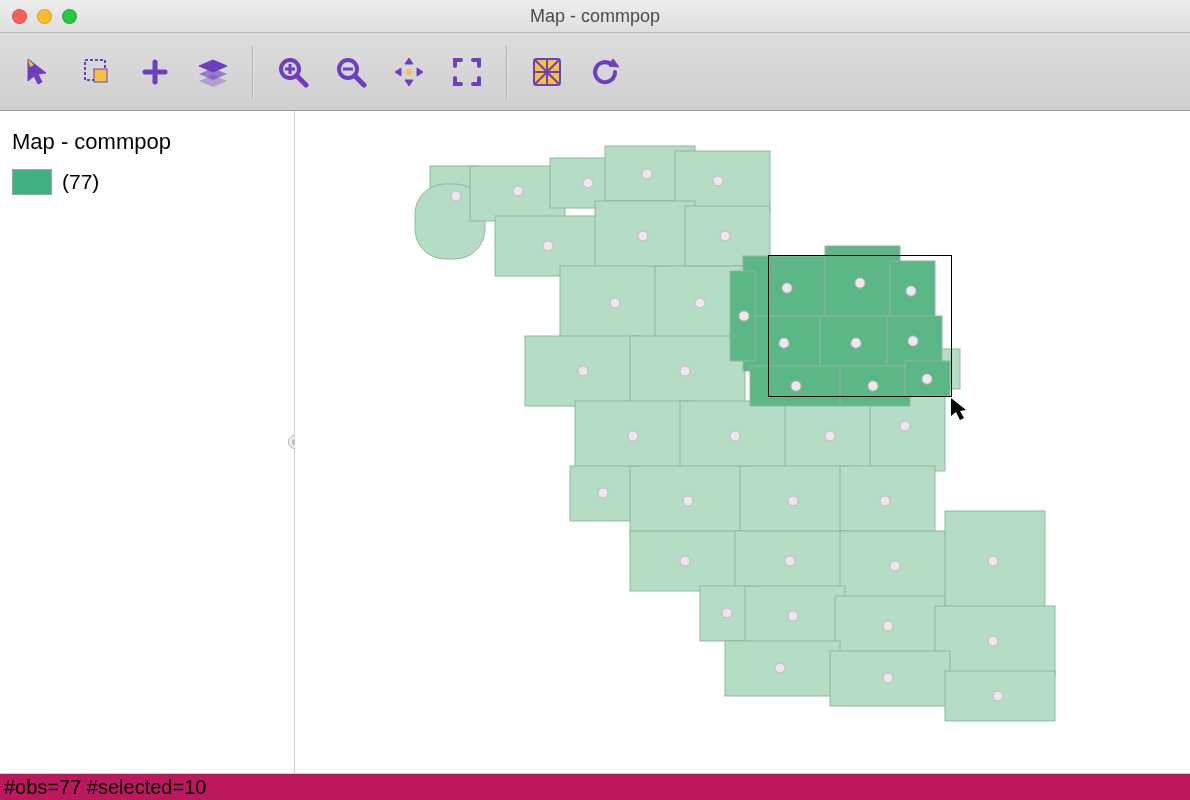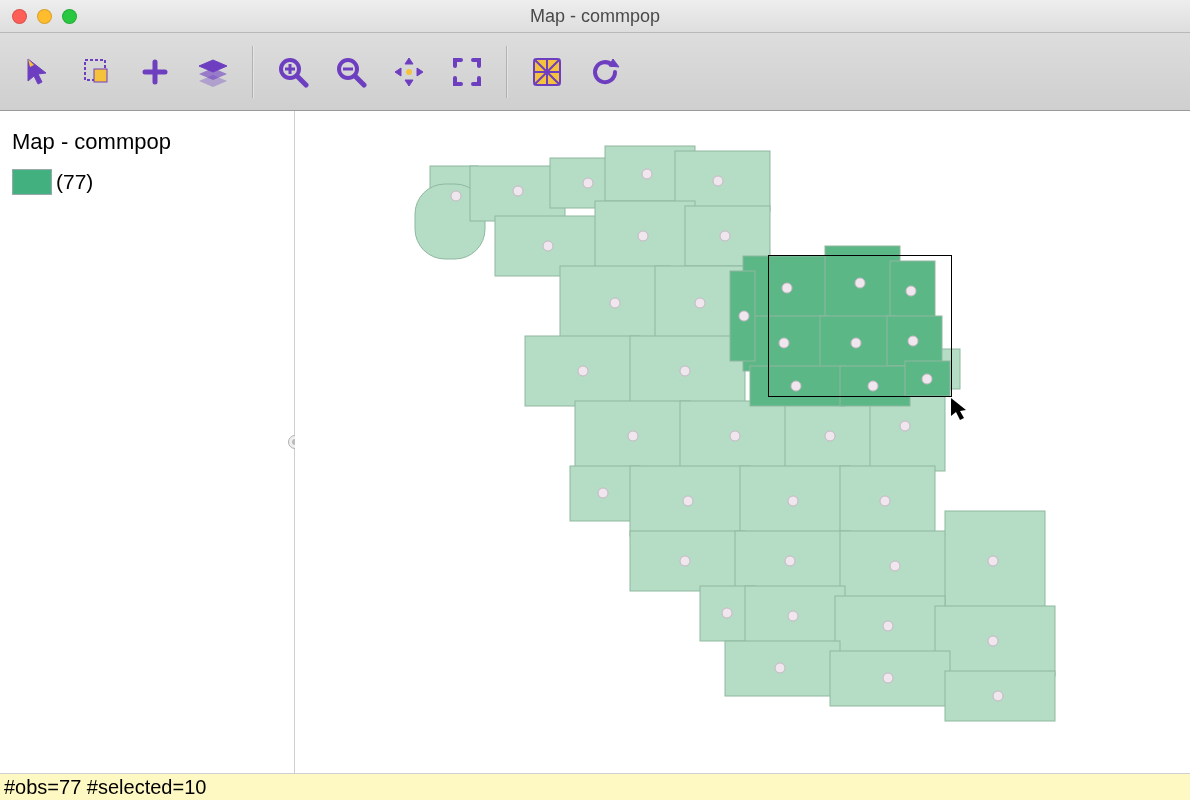--- a/index.html
+++ b/index.html
@@ -46,21 +46,21 @@
   
   .main {
     display:flex; height: calc(800px - 33px - 78px - 27px);
     background:#fff;
   }
   .sidebar {
     width: 295px; border-right:1px solid #cfcfcf; padding:18px 12px;
     position:relative;
   }
   .legend-title { font-size:22px; color:#000; margin-bottom:14px;}
-  .legend-row { display:flex; align-items:center; gap:4px;}
+  .legend-row { display:flex; align-items:center; gap:10px;}
   .swatch { width:40px; height:26px; background:#43b17f; border:1px solid #9aa; }
   .legend-count { font-size:21px; color:#000;}
   .drag-handle {
     position:absolute; right:-8px; top:50%; transform:translateY(-50%);
     width:14px; height:14px; border-radius:50%; background:#efefef; border:1px solid #b0b0b0;
   }
   .drag-handle::before { content:""; position:absolute; left:50%; top:50%; transform:translate(-50%,-50%); width:6px; height:6px; border-radius:50%; background:#bbb;}
 
   .canvas-area {
     flex:1; position:relative; background:#fff; overflow:hidden;
@@ -70,21 +70,21 @@
   .selection-box {
     position:absolute; border:1.5px solid #000; background:transparent;
   }
   .cursor-arrow {
     position:absolute; width:18px; height:24px;
   }
   .cursor-arrow svg { filter: drop-shadow(0 0 1px #fff);}
 
   
   .statusbar {
-    height:27px; border-top:1px solid #cfcfcf; background:#fef9c3;
+    height:27px; border-top:1px solid #cfcfcf; background:#be185d;
     font-size:20px; color:#000; padding-left:4px; display:flex; align-items:center;
   }
 
   .centroid { fill:#f0e6ee; stroke:#c7b8c6; stroke-width:1; }
   .region { fill:#b5dcc4; stroke:#8fb8a0; stroke-width:1; }
   .region.selected { fill:#5bb786; }
 </style>
 </head>
 <body>
 

